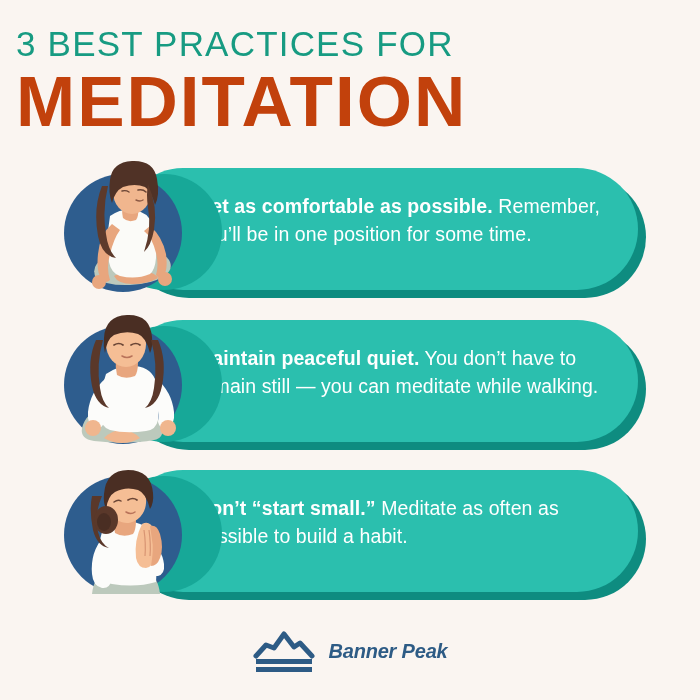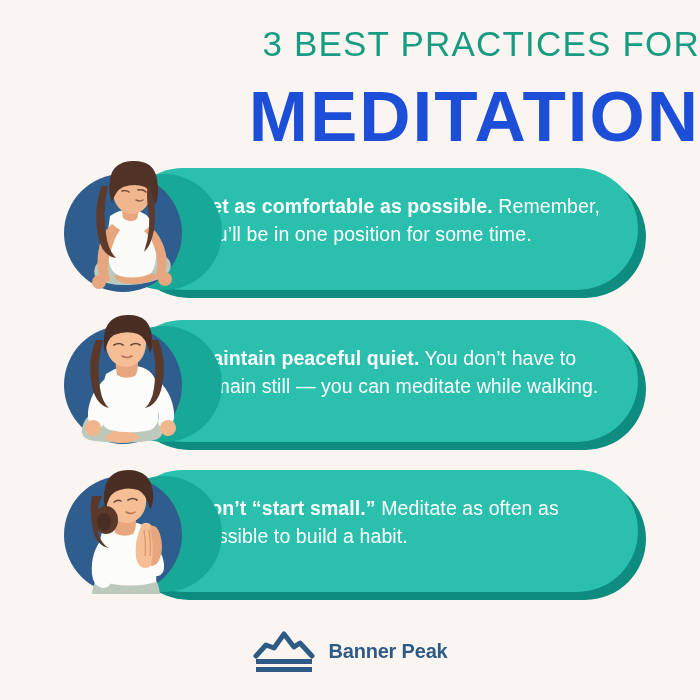--- a/index.html
+++ b/index.html
@@ -5,28 +5,28 @@
   * { margin:0; padding:0; box-sizing:border-box; }
   html, body {
     width:700px; height:700px;
     background:#FAF5F1;
     font-family:"Liberation Sans", sans-serif;
     overflow:hidden;
   }
   .poster { position:relative; width:700px; height:700px; background:#FAF5F1; }
 
   
-  .title-block { position:absolute; top:26px; left:0; width:700px; text-align:right;padding-left:16px; }
+  .title-block { position:absolute; top:26px; left:0; width:700px; text-align:left;padding-left:16px; }
   .title-kicker {
     font-size:35px; font-weight:400; letter-spacing:1.2px;
     color:#179B82; line-height:1.05; white-space:nowrap;
   }
   .title-main {
     font-size:71px; font-weight:700; letter-spacing:2.0px;
-    color:#1d4ed8; line-height:1.05; margin-top:17px; white-space:nowrap;
+    color:#c2410c; line-height:1.05; margin-top:2px; white-space:nowrap;
   }
 
   
   .card-row { position:absolute; left:0; width:700px; height:150px; }
   .card-row.r1 { top:160px; }
   .card-row.r2 { top:312px; }
   .card-row.r3 { top:462px; }
 
   .card-shadow {
     position:absolute; left:128px; top:16px;
@@ -60,21 +60,21 @@
   .figure { position:absolute; left:0; top:0; width:140px; height:150px; }
   .figure svg { display:block; width:140px; height:150px; }
 
   
   .logo { position:absolute; left:0; bottom:26px; width:700px;
           display:flex; align-items:center; justify-content:center; gap:14px; }
   .logo-mark { width:62px; height:46px; }
   .logo-mark svg { display:block; }
   .logo-text {
     color:#2D5B85; font-weight:700; font-size:20px;
-    line-height:1.12; letter-spacing:-0.2px; text-align:left;
+    line-height:1.12; letter-spacing:-0.2px; text-align:left;font-style:italic;
   }
 </style>
 </head>
 <body>
 
 <div class="poster">
 
   <div class="title-block">
     <div class="title-kicker">3 BEST PRACTICES FOR</div>
     <div class="title-main">MEDITATION</div>

